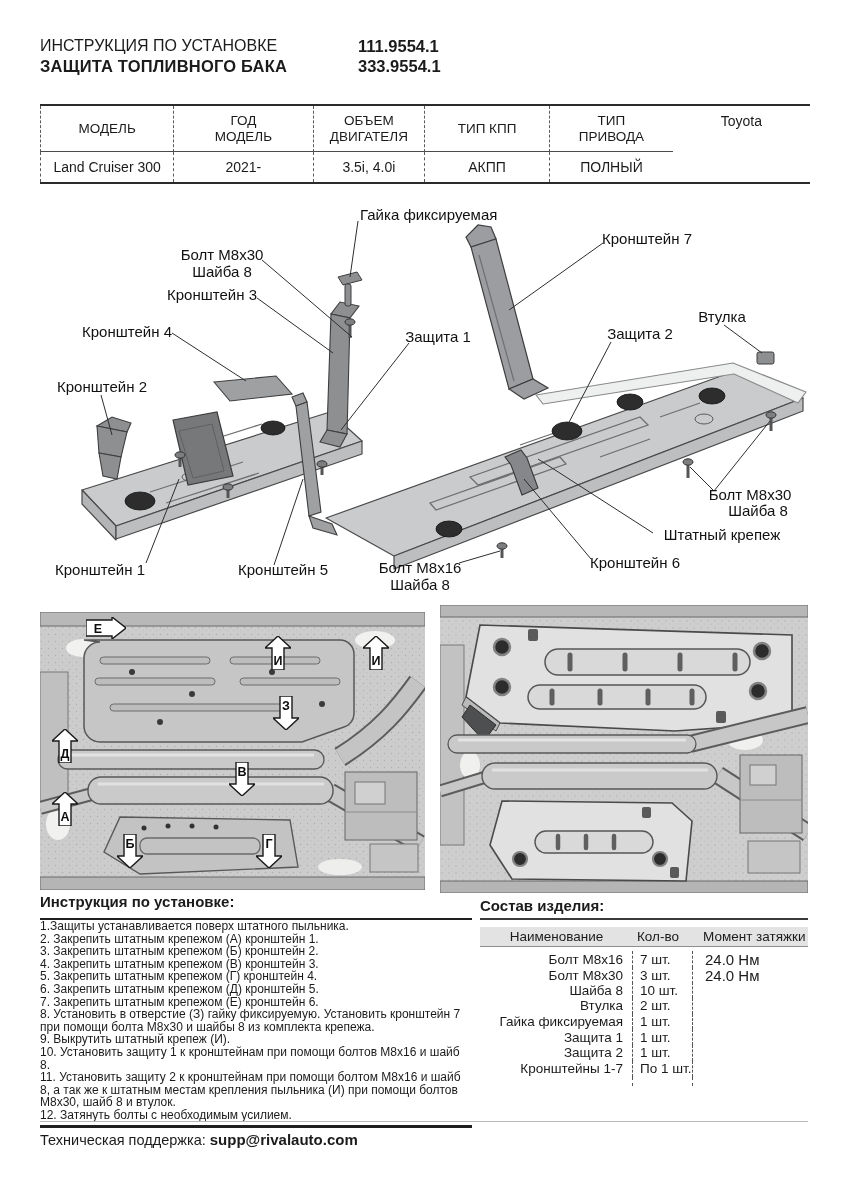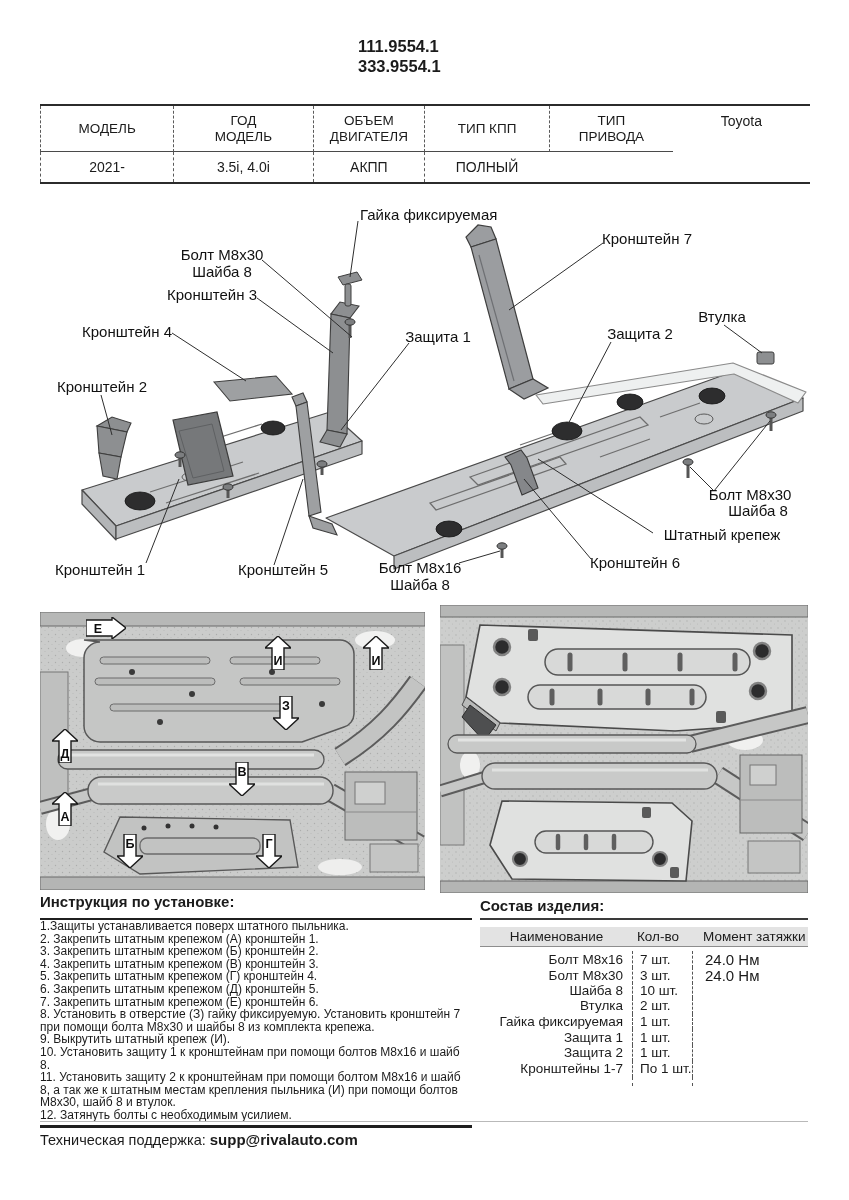--- a/index.html
+++ b/index.html
@@ -63,35 +63,40 @@
   
   .footer-rule{position:absolute;left:40px;top:1121px;width:768px;height:1px;background:#b9b9b9;}
   .doc-footer{position:absolute;left:40px;top:1129px;font-size:14.5px;line-height:21px;}
   .doc-footer b{font-size:15px;}
 </style>
 </head>
 <body>
 
 <div class="page">
 
+  <div class="doc-header">
+    <div class="doc-title1">ИНСТРУКЦИЯ ПО УСТАНОВКЕ</div>
+    <div class="doc-title2">ЗАЩИТА ТОПЛИВНОГО БАКА</div>
+  </div>
   <div class="part-numbers">
     <div>111.9554.1</div>
     <div>333.9554.1</div>
   </div>
 
   <div class="vtable">
     <div class="hcell sep">МОДЕЛЬ</div>
     <div class="hcell sep">ГОД
 МОДЕЛЬ</div>
     <div class="hcell sep">ОБЪЕМ
 ДВИГАТЕЛЯ</div>
     <div class="hcell sep">ТИП КПП</div>
     <div class="hcell sep">ТИП
 ПРИВОДА</div>
     <div class="dcell">Toyota</div>
+    <div class="dcell sep">Land Cruiser 300</div>
     <div class="dcell sep">2021-</div>
     <div class="dcell sep">3.5i, 4.0i</div>
     <div class="dcell sep">АКПП</div>
     <div class="dcell sep">ПОЛНЫЙ</div>
   </div>
 
   <div class="diagram">
     <svg width="849" height="415" viewBox="0 0 849 415">
 
       <g stroke="#4a4a4a" stroke-width="1.2" fill="#c9cbcd" stroke-linejoin="round">

